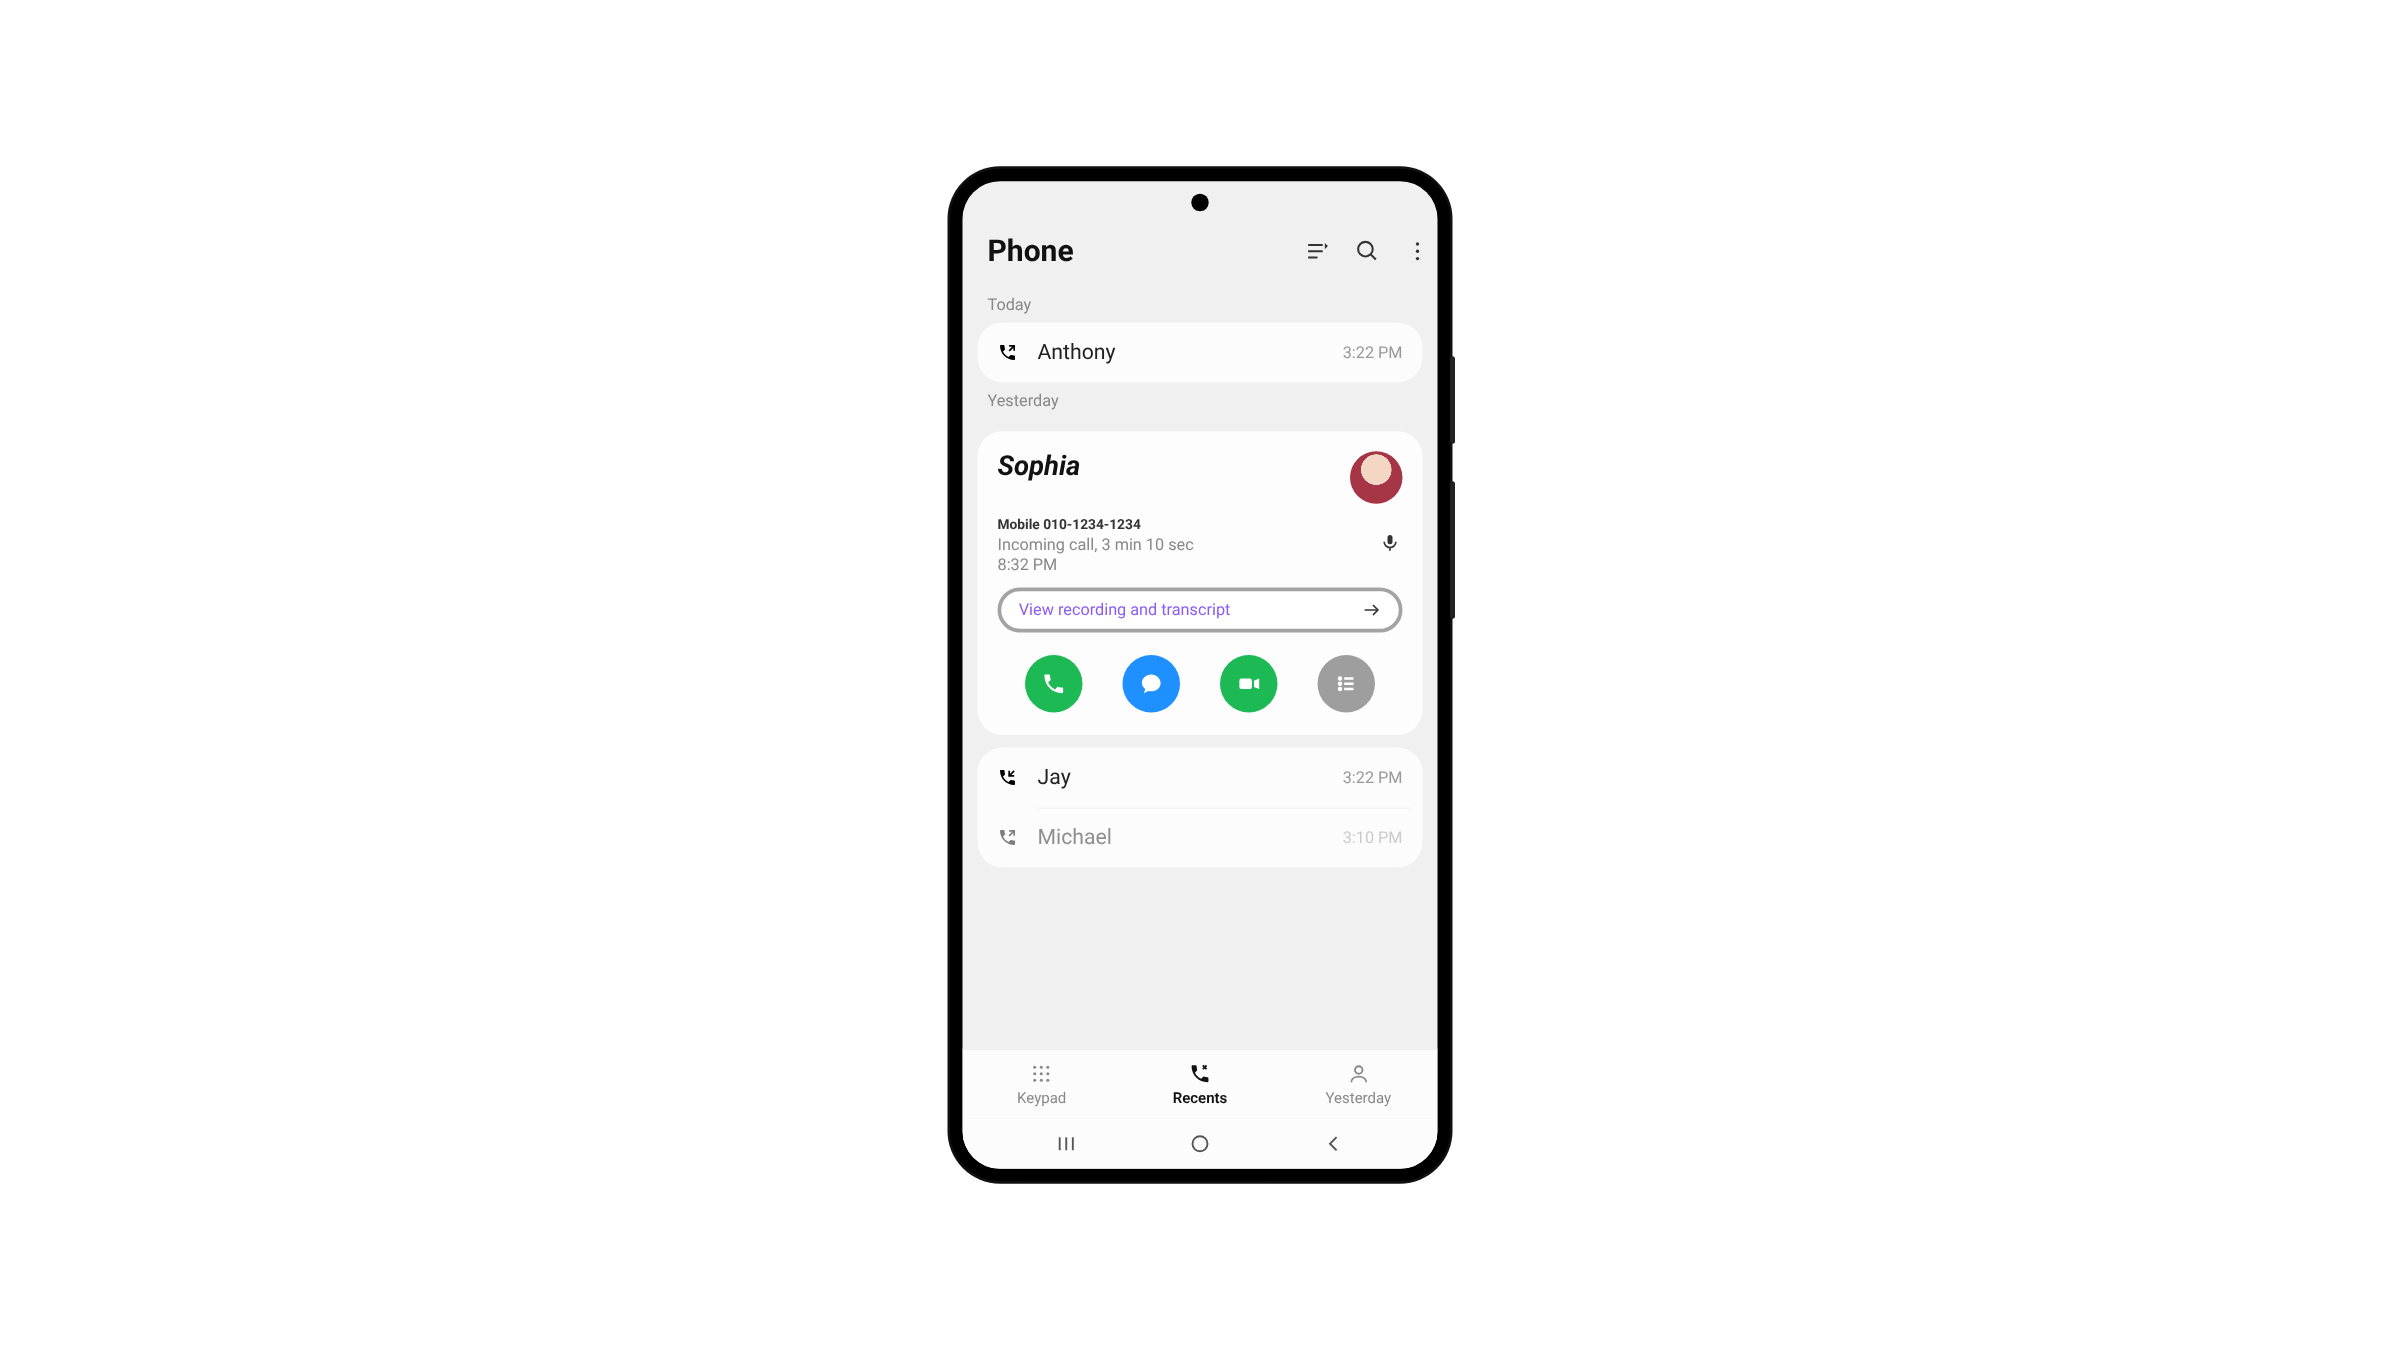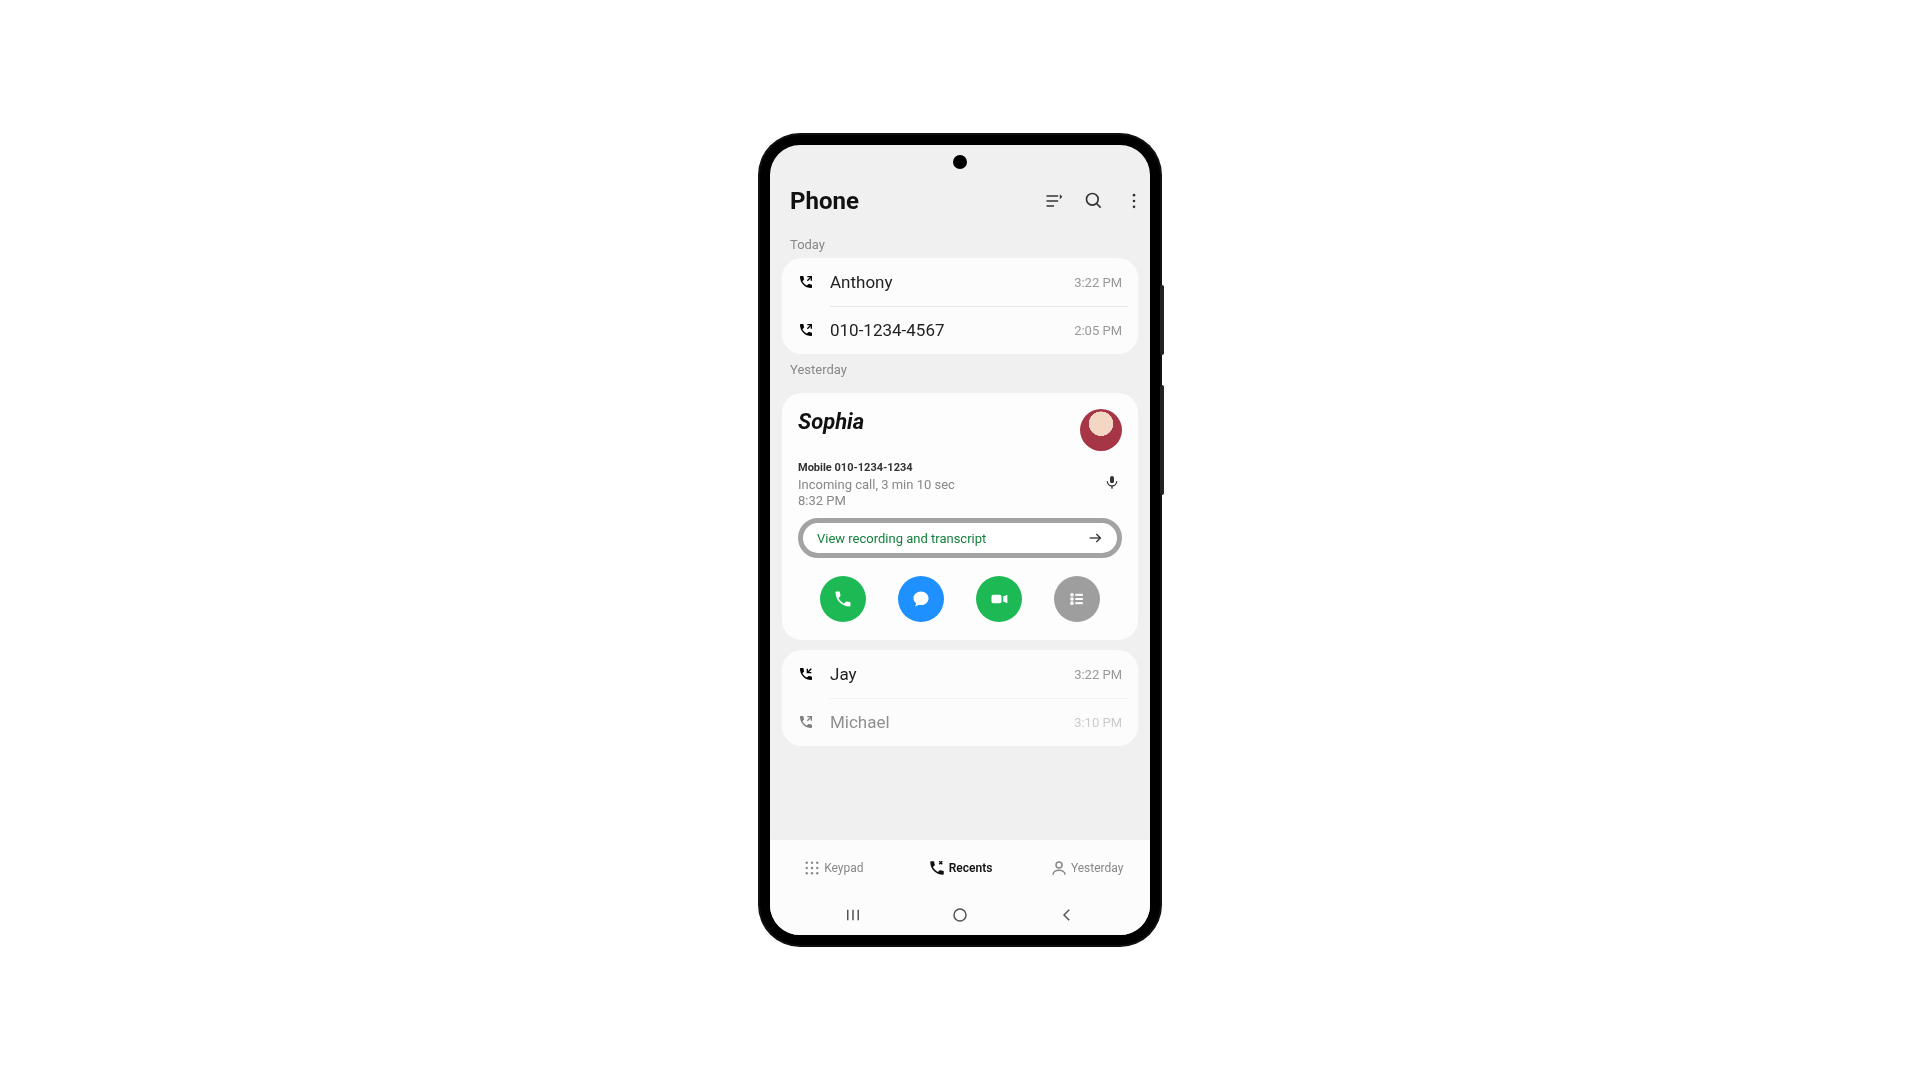--- a/index.html
+++ b/index.html
@@ -80,25 +80,25 @@
     background: radial-gradient(circle at 50% 35%, #f3d7c4 0 35%, #a63545 36% 100%);
     display:flex; align-items:center; justify-content:center;
   }
   .exp-sub { font-size: 11px; color: #333; font-weight: 700; margin-top: 10px; }
   .exp-line-row { display:flex; align-items:center; }
   .exp-line { font-size: 13px; color: #888; margin-top: 2px; flex:1; }
   .mic-icon { width:18px; height:18px; }
   .exp-time { font-size: 13px; color: #888; margin-top: 1px; }
   .pill-button {
     margin-top: 10px;
-    border: 5px solid #a3a3a3;
+    border: 3px solid #a3a3a3;
     border-radius: 999px;
     padding: 7px 14px;
     display: flex; align-items: center;
-    font-size: 13px; color: #15803d;
+    font-size: 13px; color: #8b5cf6;
     cursor: pointer; background:#fff;justify-content:flex-end;
   }
   .pill-button .arrow { margin-left: auto; }
   .action-row {
     display: flex; justify-content: space-around;
     margin-top: 18px; padding: 0 6px;
   }
   .circle-btn {
     width: 46px; height: 46px; border-radius: 50%;
     display:flex; align-items:center; justify-content:center;
@@ -106,21 +106,21 @@
   }
   .c-green { background:#1db954; }
   .c-blue  { background:#1e90ff; }
   .c-grey  { background:#9e9e9e; }
   .bottom-card { margin-top: 10px; }
   .bottom-nav {
     height: 56px; background: #fcfcfc; flex: none;
     display: flex; border-top: 1px solid #eee;
   }
   .nav-item {
-    flex:1; display:flex; flex-direction:row; align-items:center; justify-content:center;
+    flex:1; display:flex; flex-direction:column; align-items:center; justify-content:center;
     gap:3px; cursor:pointer;
   }
   .nav-label { font-size: 12px; color:#888; }
   .nav-item.active .nav-label { color:#111; font-weight:600; }
   .sys-nav {
     height: 40px; background:#fcfcfc; flex:none;
     display:flex; align-items:center; justify-content:space-around;
     padding: 0 30px;
   }
   .sys-btn { width:22px; height:22px; display:flex; align-items:center; justify-content:center; cursor:pointer; }
@@ -168,31 +168,20 @@
         <div class="call-row">
           <span class="call-icon">
             <svg width="16" height="16" viewBox="0 0 24 24" fill="#000">
                 <path d="M6.6 10.8c1.4 2.8 3.8 5.1 6.6 6.6l2.2-2.2c.3-.3.7-.4 1-.2 1.1.4 2.3.6 3.6.6.6 0 1 .4 1 1V20c0 .6-.4 1-1 1C10.6 21 3 13.4 3 4c0-.6.4-1 1-1h3.4c.6 0 1 .4 1 1 0 1.2.2 2.4.6 3.6.1.4 0 .8-.2 1l-2.2 2.2z"></path>
                 <path d="M14 4l6 0 0 6" fill="none" stroke="#000" stroke-width="2"></path>
                 <line x1="14" y1="10" x2="20" y2="4" stroke="#000" stroke-width="2"></line>
               </svg>
           </span>
           <span class="call-name">Anthony</span>
           <span class="call-time">3:22 PM</span>
-        </div>
-        <div class="call-row">
-          <span class="call-icon">
-            <svg width="16" height="16" viewBox="0 0 24 24" fill="#000">
-                <path d="M6.6 10.8c1.4 2.8 3.8 5.1 6.6 6.6l2.2-2.2c.3-.3.7-.4 1-.2 1.1.4 2.3.6 3.6.6.6 0 1 .4 1 1V20c0 .6-.4 1-1 1C10.6 21 3 13.4 3 4c0-.6.4-1 1-1h3.4c.6 0 1 .4 1 1 0 1.2.2 2.4.6 3.6.1.4 0 .8-.2 1l-2.2 2.2z"></path>
-                <path d="M14 4l6 0 0 6" fill="none" stroke="#000" stroke-width="2"></path>
-                <line x1="14" y1="10" x2="20" y2="4" stroke="#000" stroke-width="2"></line>
-              </svg>
-          </span>
-          <span class="call-name">010-1234-4567</span>
-          <span class="call-time">2:05 PM</span>
         </div>
       </div>
 
       <div class="section-label">Yesterday</div>
 
       <div class="expanded-card">
         <div class="exp-top">
           <div class="exp-name">Sophia</div>
           <div class="avatar"></div>
         </div>

